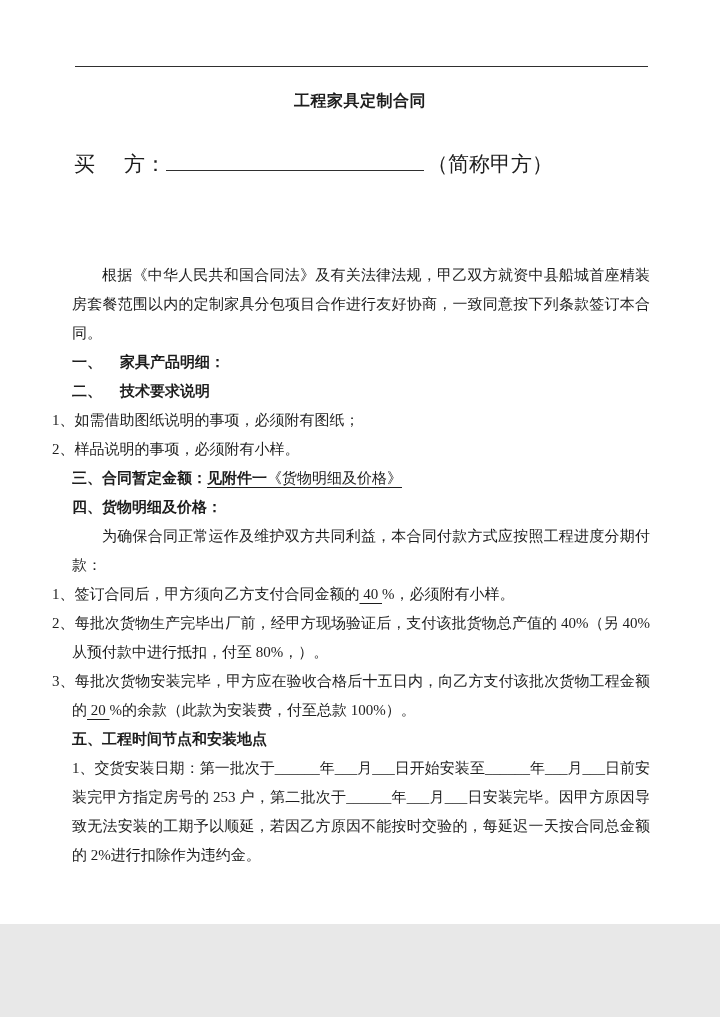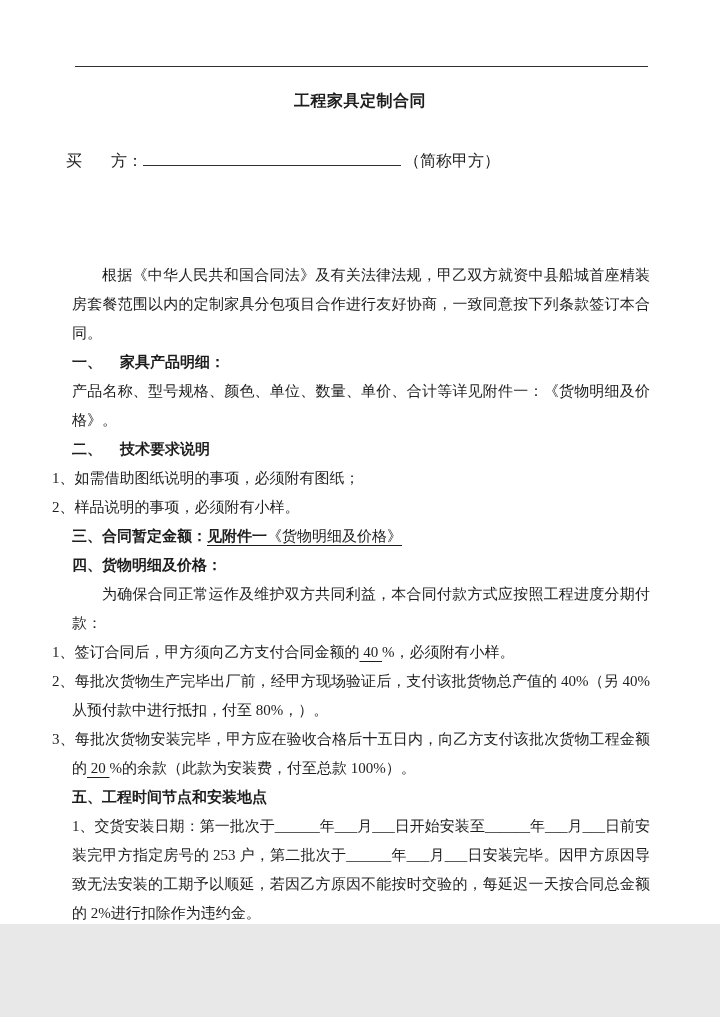--- a/index.html
+++ b/index.html
@@ -4,21 +4,21 @@
 <style>
   html,body{margin:0;padding:0;background:#e8e8e8;}
   .page{
     position:relative;width:720px;height:924px;background:#ffffff;
     font-family:"Liberation Serif","DejaVu Serif",serif;
     color:#1d1d1d;overflow:hidden;margin:0 auto;
   }
   .header-rule{position:absolute;top:66px;left:75px;right:72px;border-top:1.5px solid #2f2f2f;}
   .doc-title{position:absolute;top:91px;left:0;width:100%;text-align:center;
     font-size:16px;font-weight:bold;letter-spacing:0.5px;margin:0;}
-  .party{position:absolute;left:66px;font-size:16px;white-space:nowrap;}
+  .party{position:absolute;left:74px;font-size:21px;white-space:nowrap;}
   .party-buyer{top:150px;}
   .party-seller{top:208px;}
   .party .label-b{margin-left:29px;}
   .fill-blank{display:inline-block;width:258px;height:15px;border-bottom:1px solid #2f2f2f;
     vertical-align:baseline;margin-right:3px;}
   .body-flow{position:absolute;top:261px;left:72px;width:578px;
     font-size:15px;line-height:29px;text-align:justify;}
   .body-flow p{margin:0;padding:0;}
   .bold{font-weight:bold;}
   .num-tab{display:inline-block;width:48px;}
@@ -42,21 +42,20 @@
   <div class="party party-buyer">
     <span>买</span><span class="label-b">方：</span><span class="fill-blank"></span><span>（简称甲方）</span>
   </div>
 
 
   <div class="body-flow">
 
     <p style="text-indent:2em">根据《中华人民共和国合同法》及有关法律法规，甲乙双方就资中县船城首座精装房套餐范围以内的定制家具分包项目合作进行友好协商，一致同意按下列条款签订本合同。</p>
 
     <p class="bold"><span class="num-tab">一、</span><span>家具产品明细：</span></p>
-    <p class="sub-body">产品名称、型号规格、颜色、单位、数量、单价、合计等详见附件一：《货物明细及价格》。</p>
 
     <p class="bold"><span class="num-tab">二、</span><span>技术要求说明</span></p>
     <p class="list-item">1、如需借助图纸说明的事项，必须附有图纸；</p>
     <p class="list-item">2、样品说明的事项，必须附有小样。</p>
 
     <p><span class="bold">三、</span><span class="bold">合同暂定金额：</span><span class="bold u">见附件一</span><span class="u">《货物明细及价格》</span></p>
 
     <p><span class="bold">四、</span><span class="bold">货物明细及价格：</span></p>
     <p style="text-indent:2em">为确保合同正常运作及维护双方共同利益，本合同付款方式应按照工程进度分期付款：</p>
 

